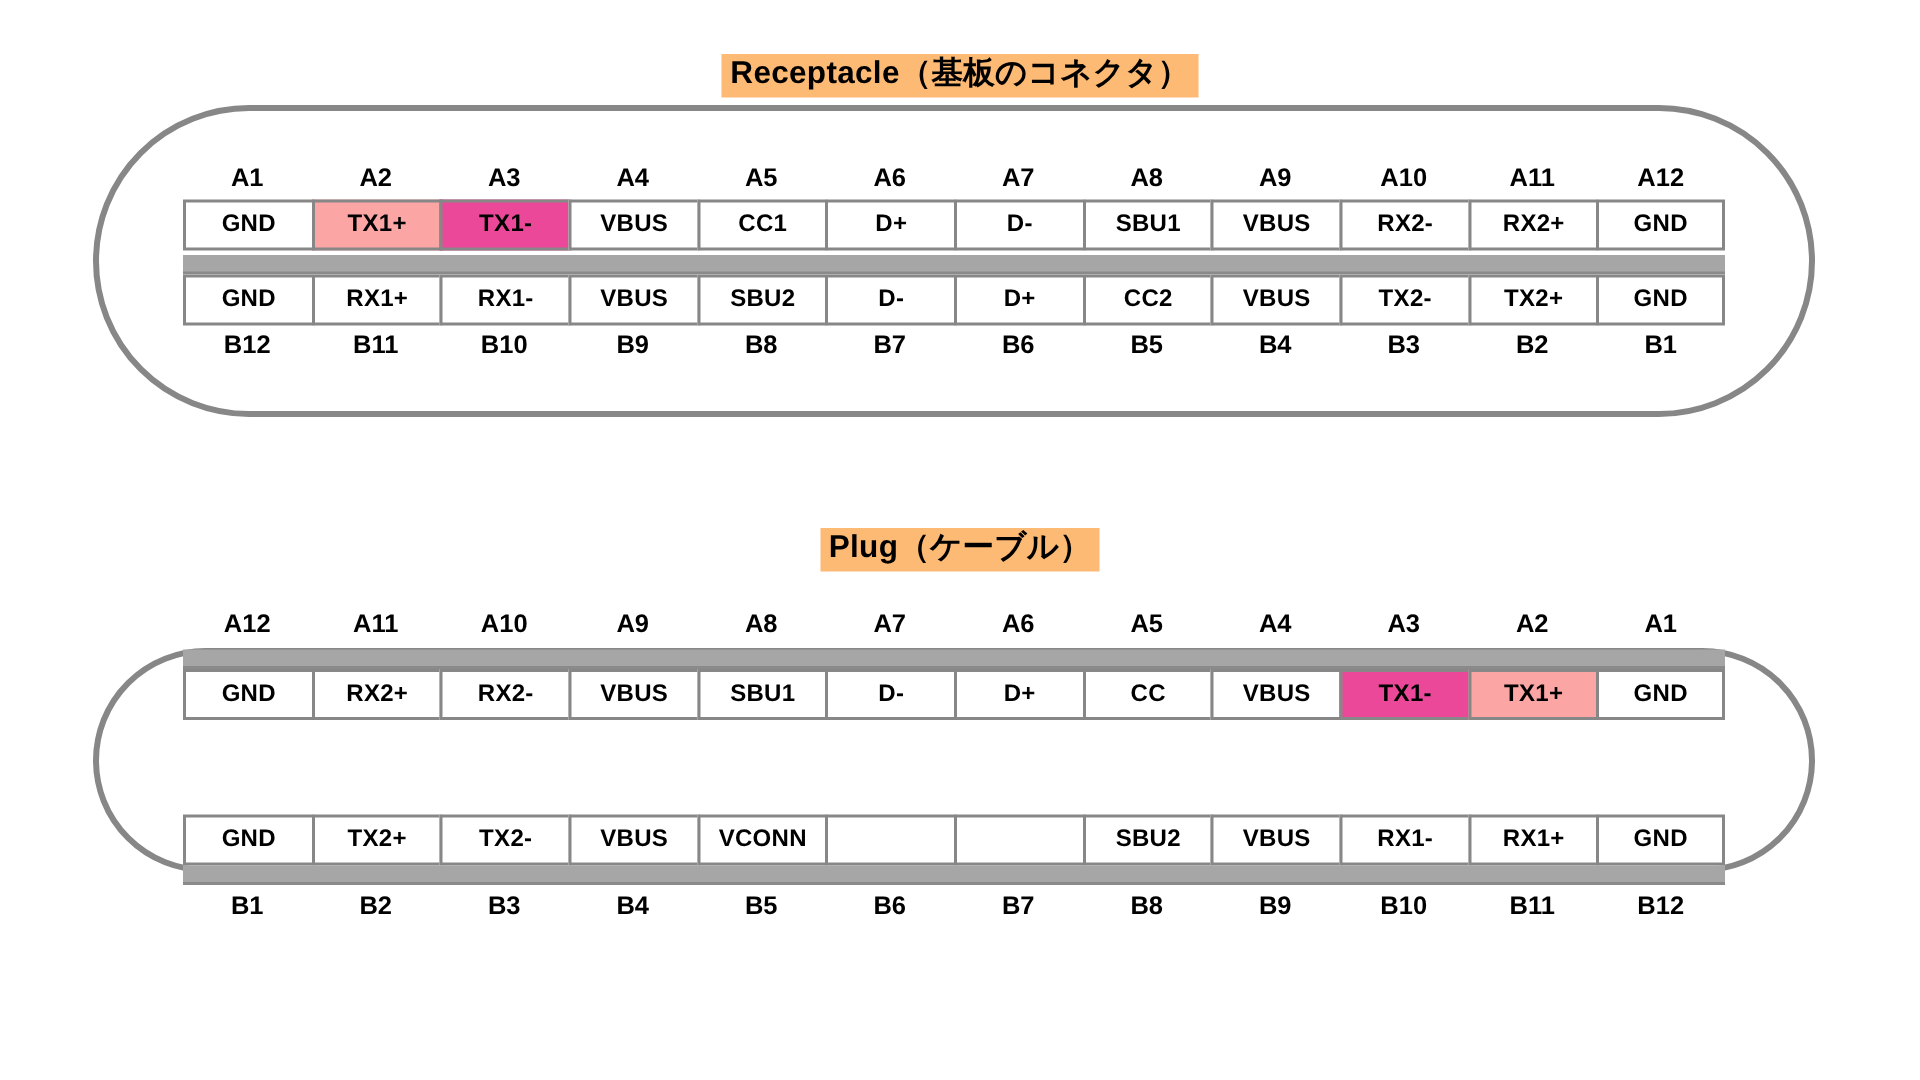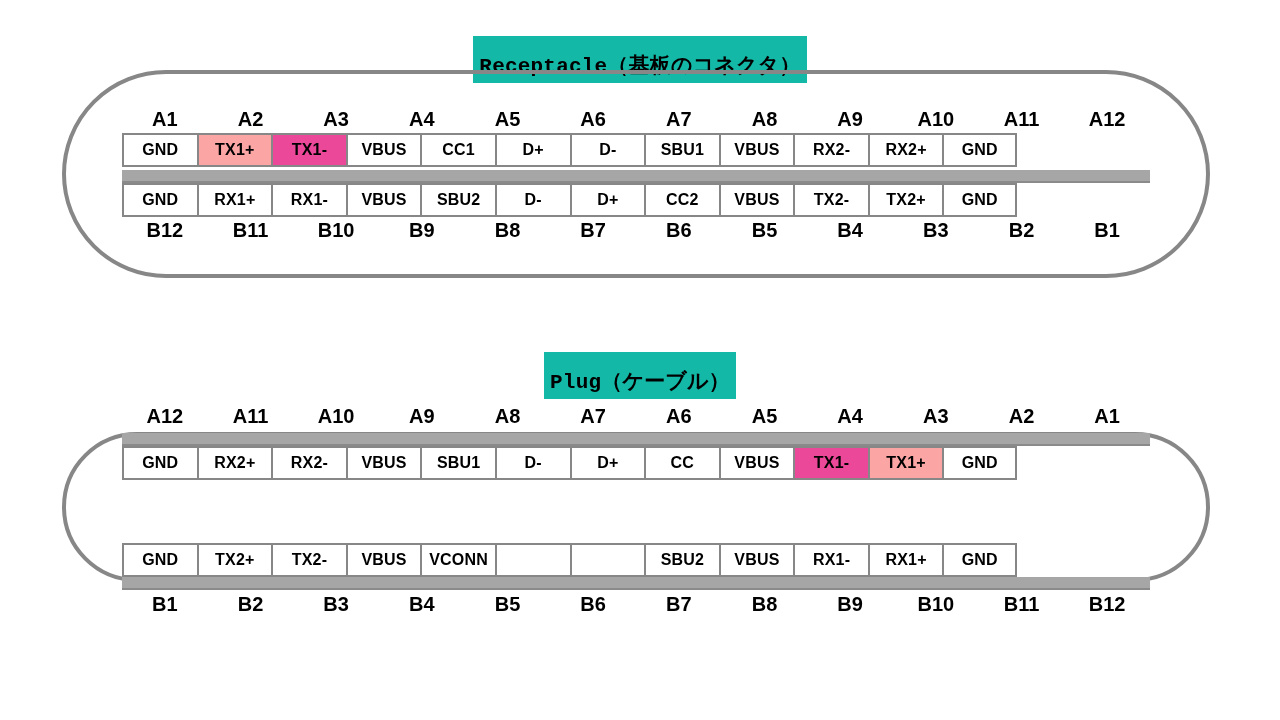--- a/index.html
+++ b/index.html
@@ -18,28 +18,27 @@
 
   
   .title-row {
     position: absolute;
     left: 0;
     width: 1280px;
     text-align: center;
   }
   .title-chip {
     display: inline-block;
-    background: #14b8a6;
+    background: #fdba74;
     font-size: 21px;
     font-weight: 700;
     letter-spacing: .2px;
-    padding: 18px 6px 3px 6px;
+    padding: 0 6px 3px 6px;
     line-height: 1.25;
     white-space: nowrap;
-    font-family: Liberation Mono, monospace;
   }
 
   
   .shell {
     position: absolute;
     border: 4px solid #878787;
     box-sizing: border-box;
     background: transparent;
   }
   .shell-receptacle {
@@ -59,33 +58,33 @@
 
   
   .grid {
     position: absolute;
     left: 122px;
     width: 1028px;
     display: grid;
     grid-template-columns: repeat(12, 1fr);
   }
   .grid.labels {
-    font-size: 20px;
+    font-size: 17px;
     font-weight: 700;
     text-align: center;
   }
   .grid.labels .cell {
     padding: 0;
     line-height: 22px;
   }
 
   .row {
     position: absolute;
     left: 122px;
-    width: 895px;
+    width: 1028px;
     height: 34px;
     display: grid;
     grid-template-columns: repeat(12, 1fr);
     box-sizing: border-box;
   }
   .pin {
     border: 2px solid #878787;
     margin-right: -2px;
     background: #ffffff;
     display: flex;

